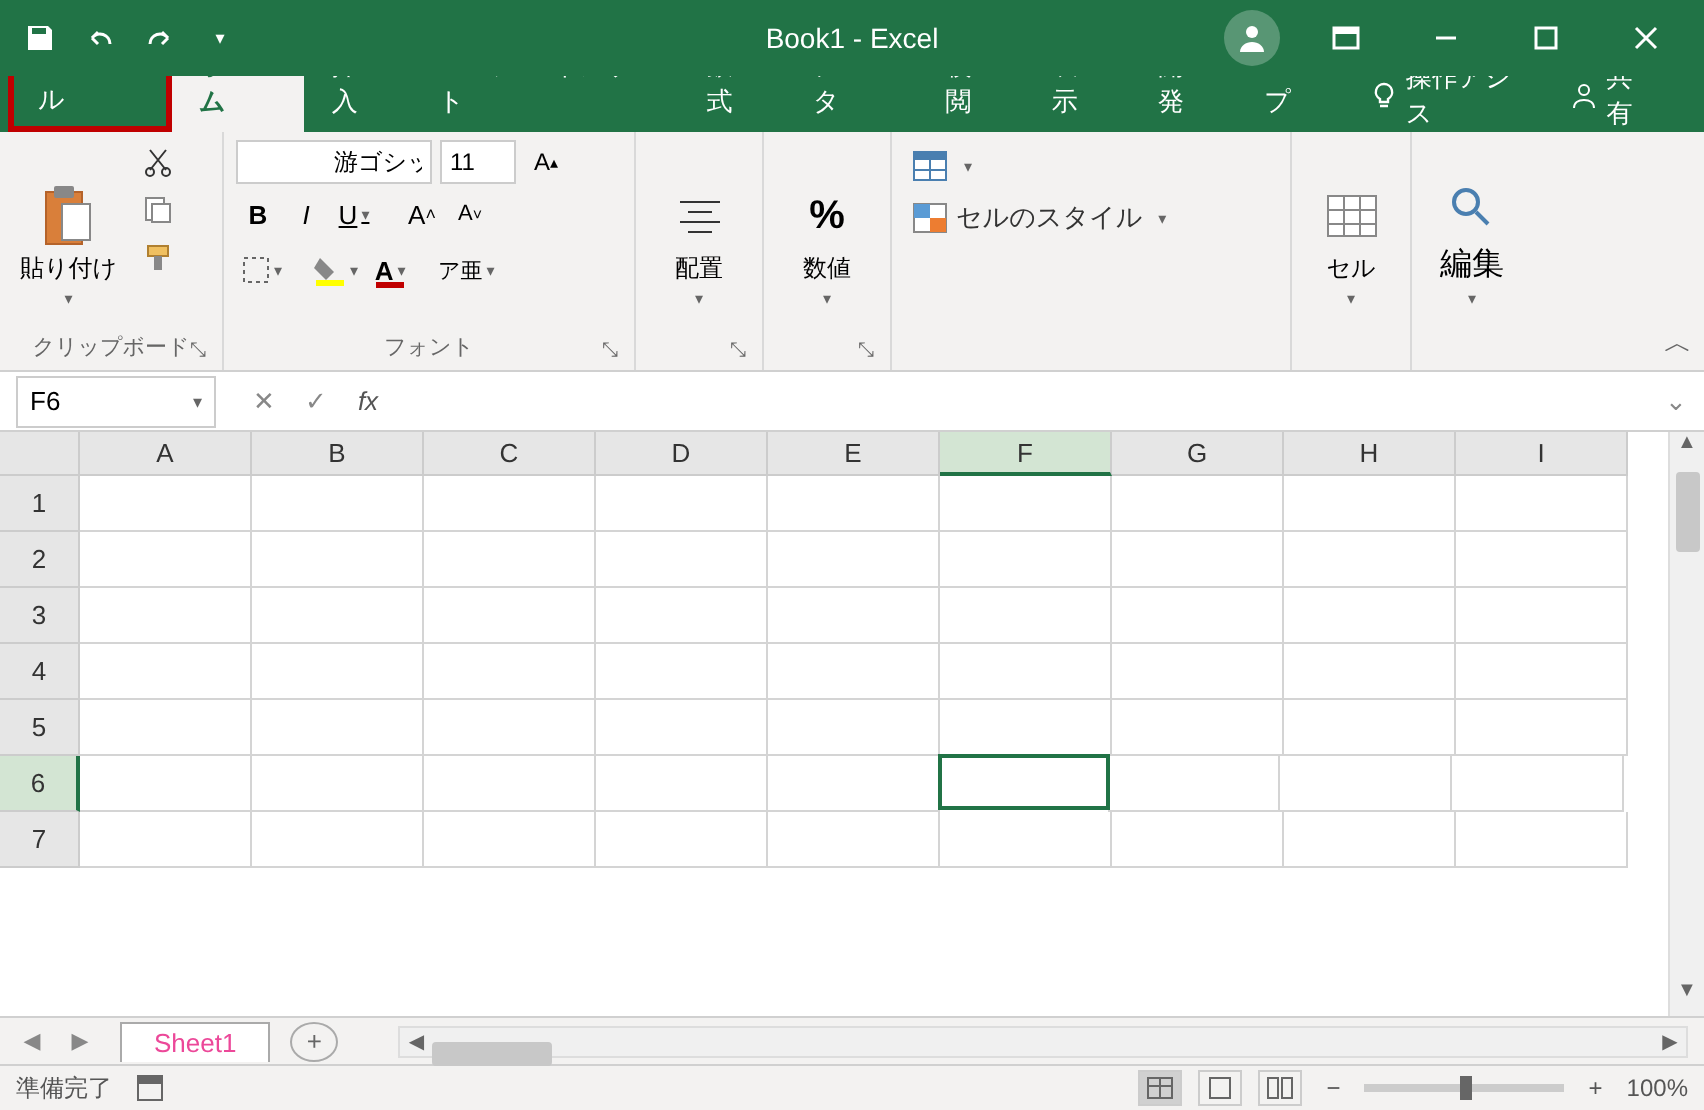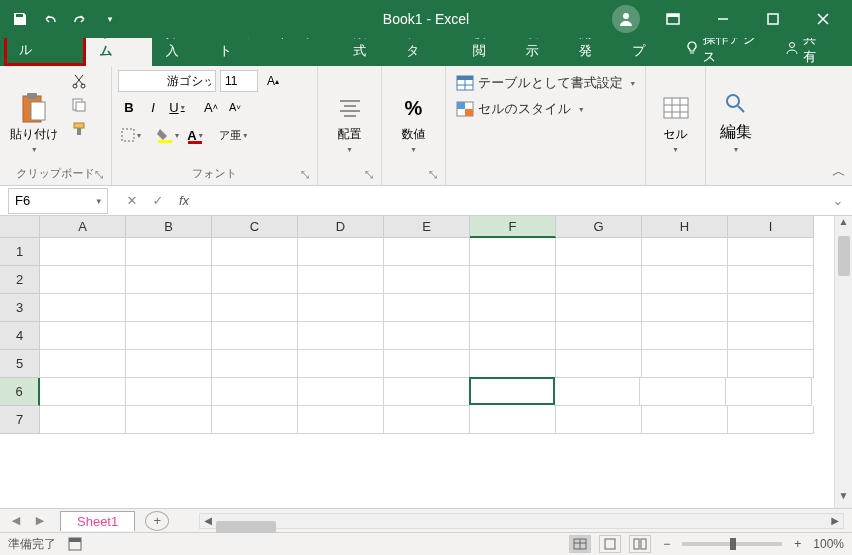--- a/index.html
+++ b/index.html
@@ -292,21 +292,20 @@
 
   <div class="group" style="width:200px;">
     <div style="flex:1;">
       <div class="style-row drop">
           <svg width="18" height="16">
             <rect x="1" y="1" width="16" height="14" fill="#fff" stroke="#4a7fb0"></rect>
             <rect x="1" y="1" width="16" height="4" fill="#4a7fb0"></rect>
             <line x1="9" y1="1" x2="9" y2="15" stroke="#4a7fb0"></line>
             <line x1="1" y1="10" x2="17" y2="10" stroke="#4a7fb0"></line>
           </svg>
-          <span>テーブルとして書式設定</span>
         </div>
       <div class="style-row drop">
           <svg width="18" height="16">
             <rect x="1" y="1" width="16" height="14" fill="#fff" stroke="#888"></rect>
             <rect x="1" y="1" width="8" height="7" fill="#5a9bd5"></rect>
             <rect x="9" y="8" width="8" height="7" fill="#ed7d31"></rect>
           </svg>
           <span>セルのスタイル</span>
         </div>
     </div>

